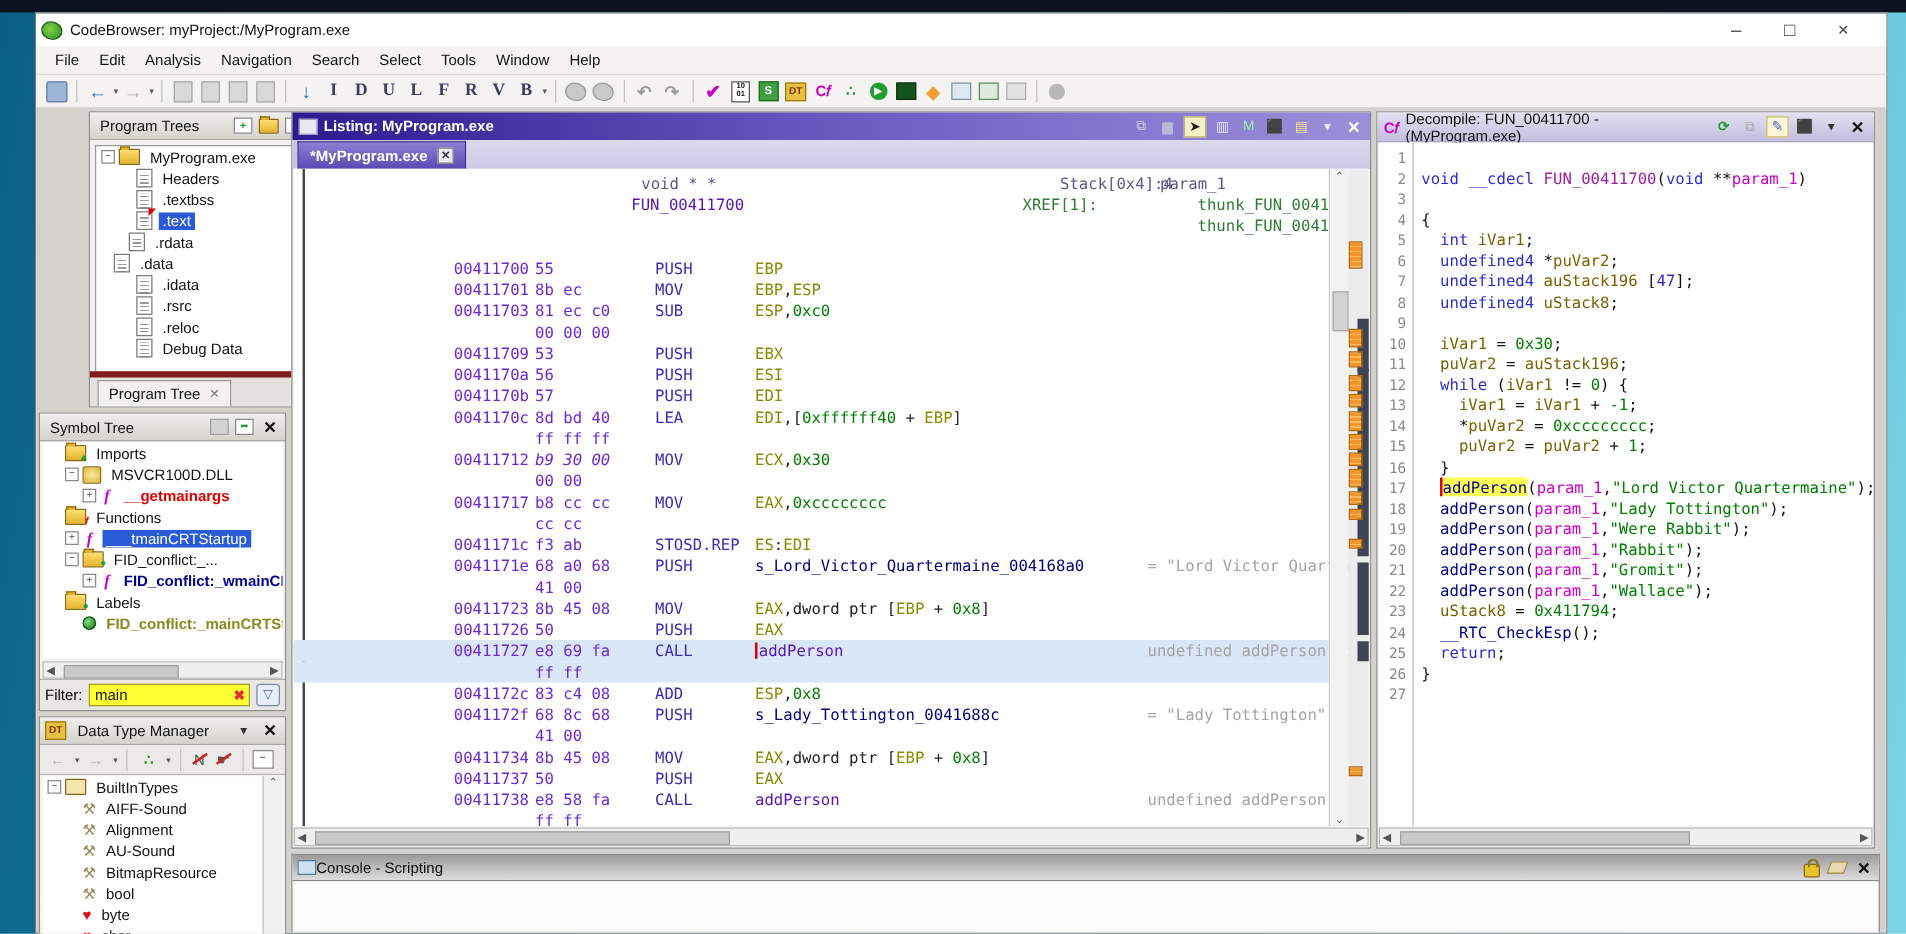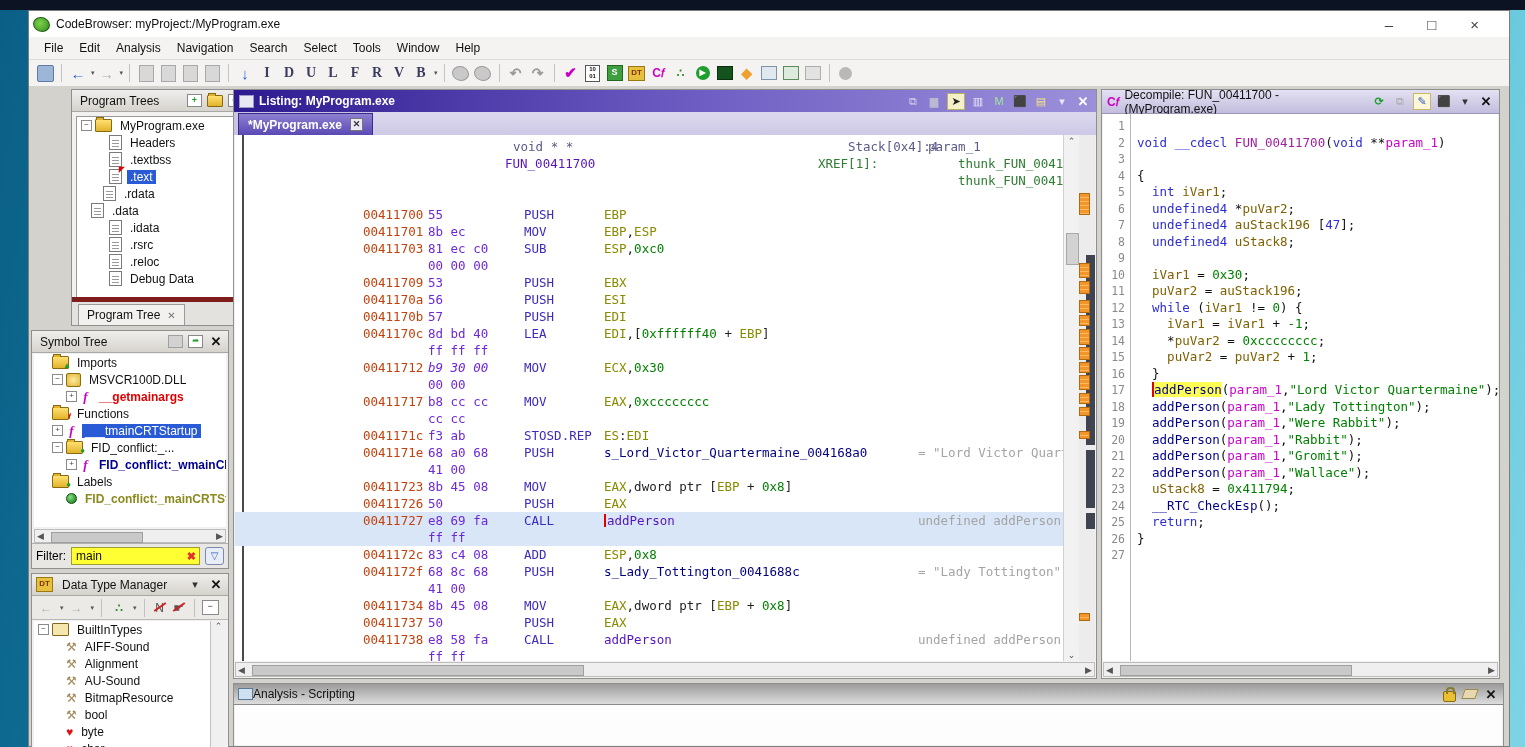--- a/index.html
+++ b/index.html
@@ -105,21 +105,21 @@
   .ltab{height:21px;background:linear-gradient(180deg,#8d7fd2,#5b49b4);color:#fff;display:flex;align-items:center;gap:8px;padding:0 9px;border:1px solid #3a2a8a;border-bottom:none;margin-left:4px;font-weight:bold;}
   .ltab .x{background:#ece8f8;color:#333;font-size:9px;width:11px;height:11px;line-height:11px;text-align:center;border:1px solid #777;}
   .tabrest{flex:1;height:100%;background:linear-gradient(180deg,#dcd9ee,#cdc9e6);}
   .lbody{position:absolute;left:1px;right:1px;top:45px;bottom:17px;background:#fff;overflow:hidden;}
   .lmarginline{position:absolute;left:7px;top:0;bottom:0;width:2px;background:#4a4a4a;}
   .cursor-arrow{position:absolute;left:0;width:0;height:0;border-left:8px solid #111;border-top:5px solid transparent;border-bottom:5px solid transparent;}
   .lrows{position:absolute;left:0;top:3px;right:32px;font-family:"DejaVu Sans Mono","Liberation Mono",monospace;font-size:12.5px;}
   .lrow{position:relative;height:17px;line-height:17px;white-space:pre;}
   .lrow.hl{background:#d9e6f8;}
   .lrow span{position:absolute;}
-  .c-addr{color:#c2410c;}
+  .c-addr{color:#6d28d9;}
   .c-byte{color:#6d28d9;}
   .c-mn{color:#3d2bbd;}
   .c-reg{color:#8a8a00;}
   .c-num{color:#008000;}
   .c-lbl{color:#000080;}
   .c-fnref{color:#5515bd;}
   .c-com{color:#a4a4a4;}
   .c-xref{color:#2e7d32;}
   .c-sg{color:#5a5a8a;}
   .c-pl{color:#222;}
@@ -661,21 +661,21 @@
       <div class="hscroll lhscroll">
         <span>◀</span>
         <span class="hthumb" style="left:16px;width:230px;"></span>
         <span>▶</span>
       </div>
     </div>
 
     <div class="panel" style="left:204px;top:597px;right:5px;bottom:0;border-bottom:none;">
       <div class="chead">
         <span class="imon"></span>
-        <span class="ptitle">Analysis - Scripting</span>
+        <span class="ptitle">Console - Scripting</span>
         <span class="picons">
           <span class="picon">
               <span class="ilock"></span>
             </span>
           <span class="picon">
               <span class="ieraser"></span>
             </span>
           <span class="picon px">✕</span>
         </span>
       </div>

